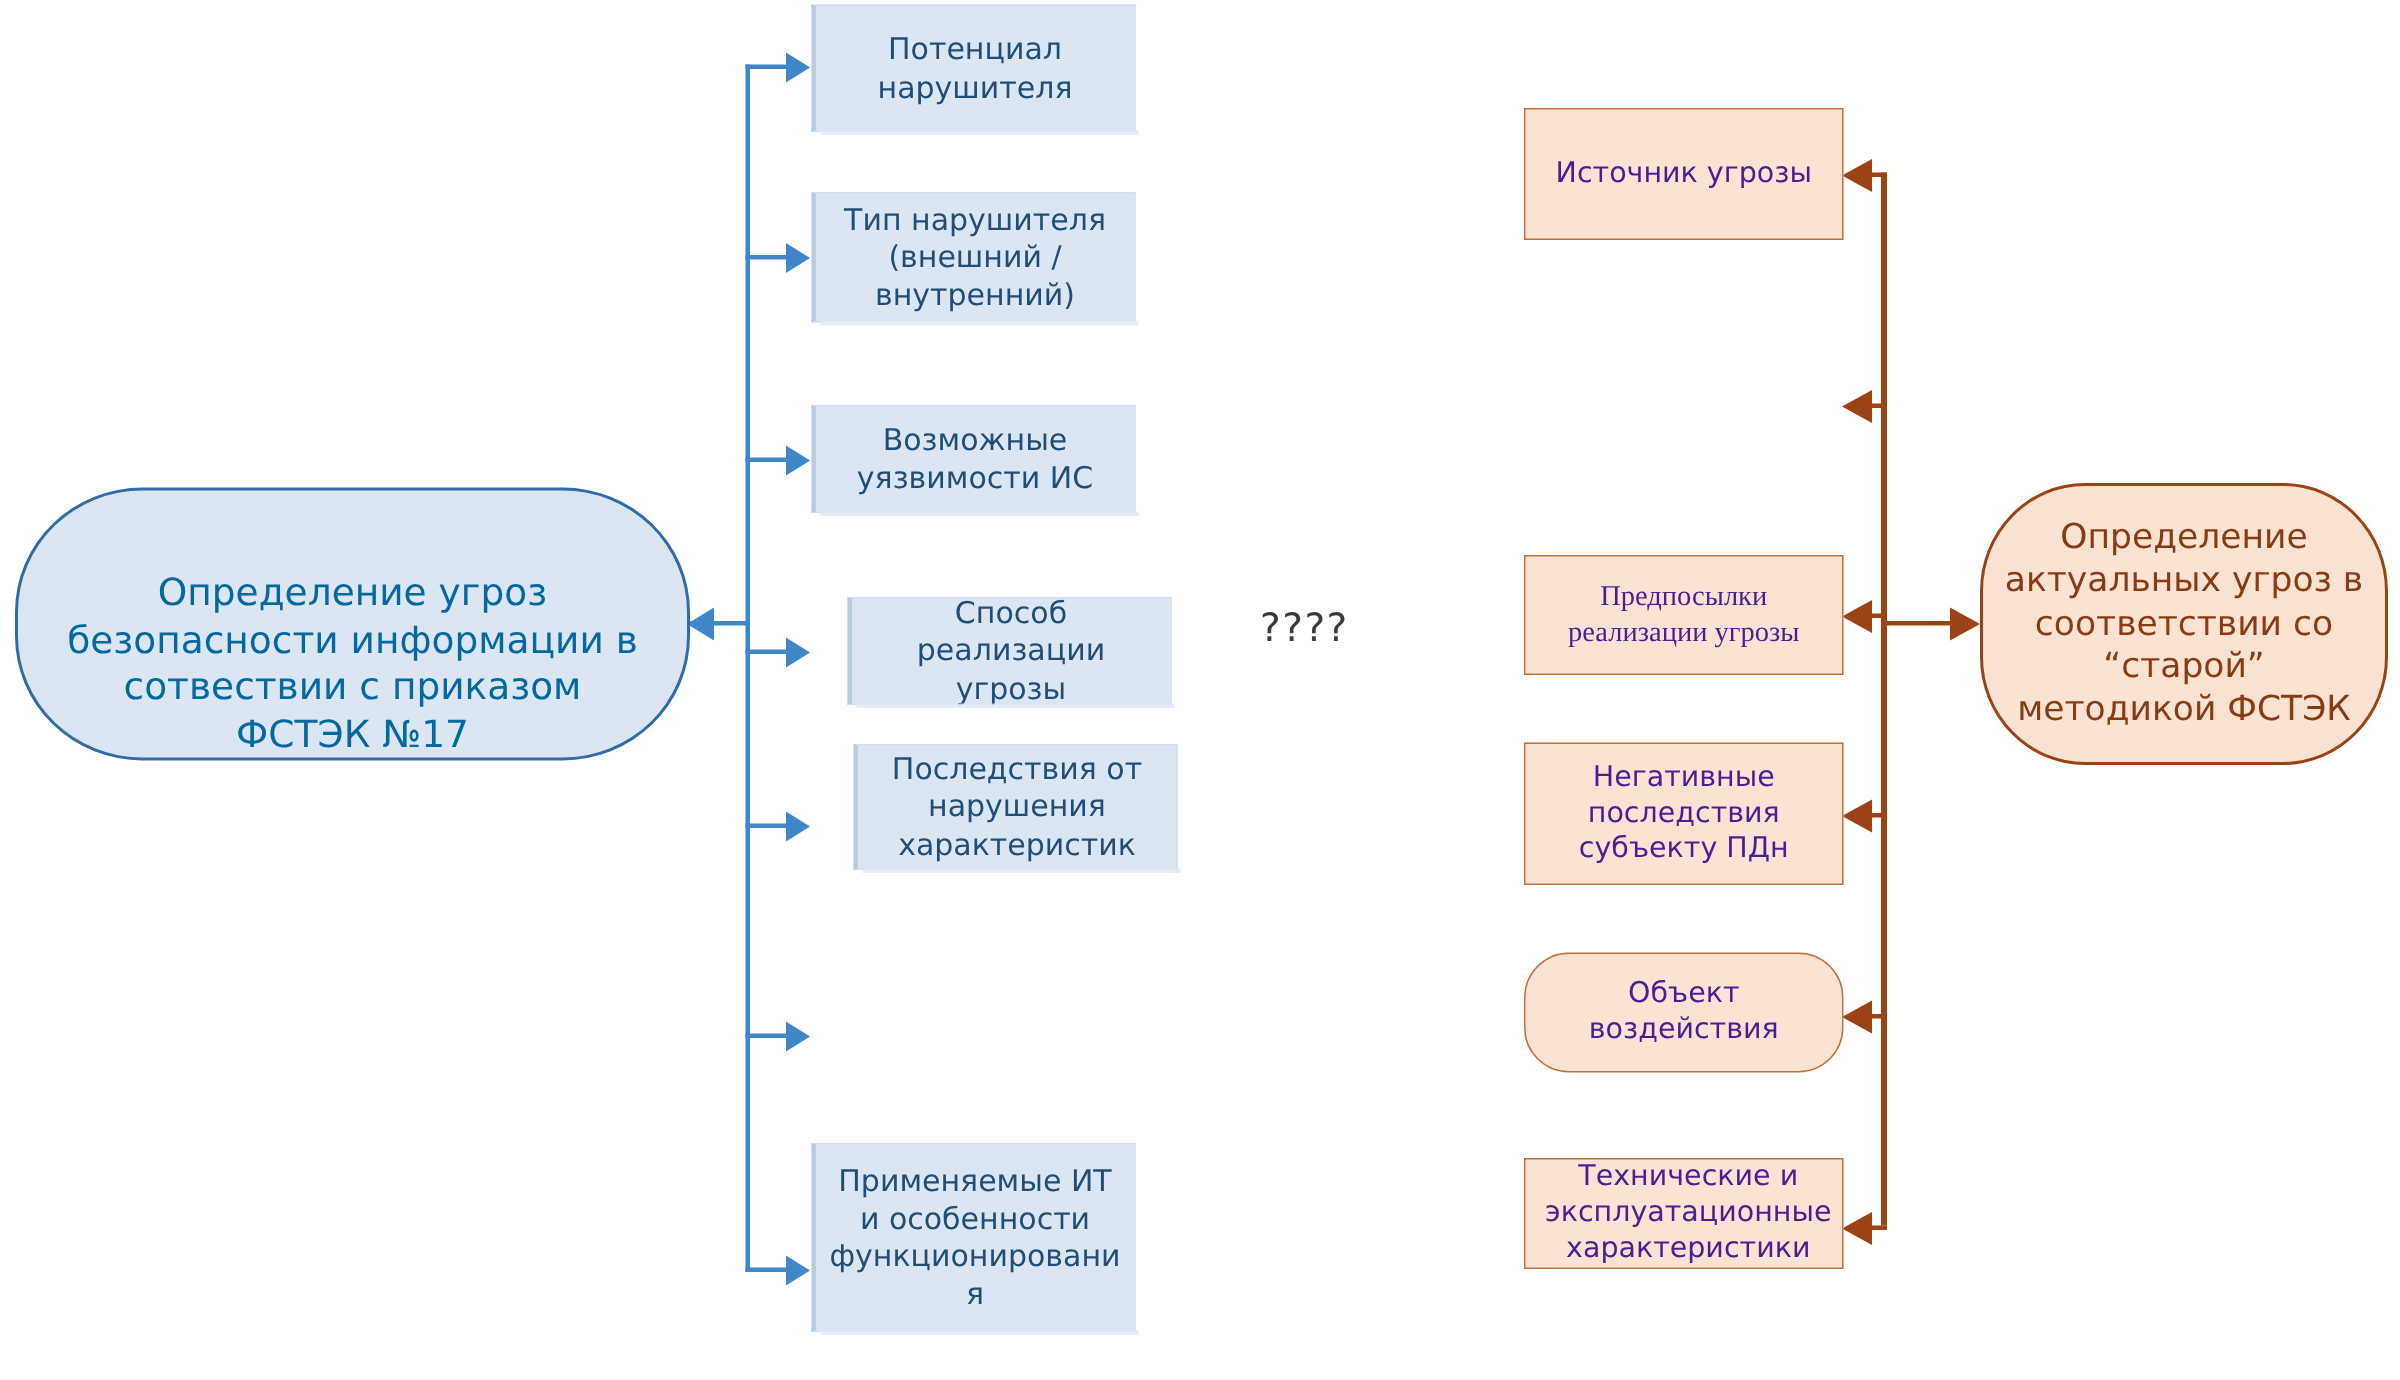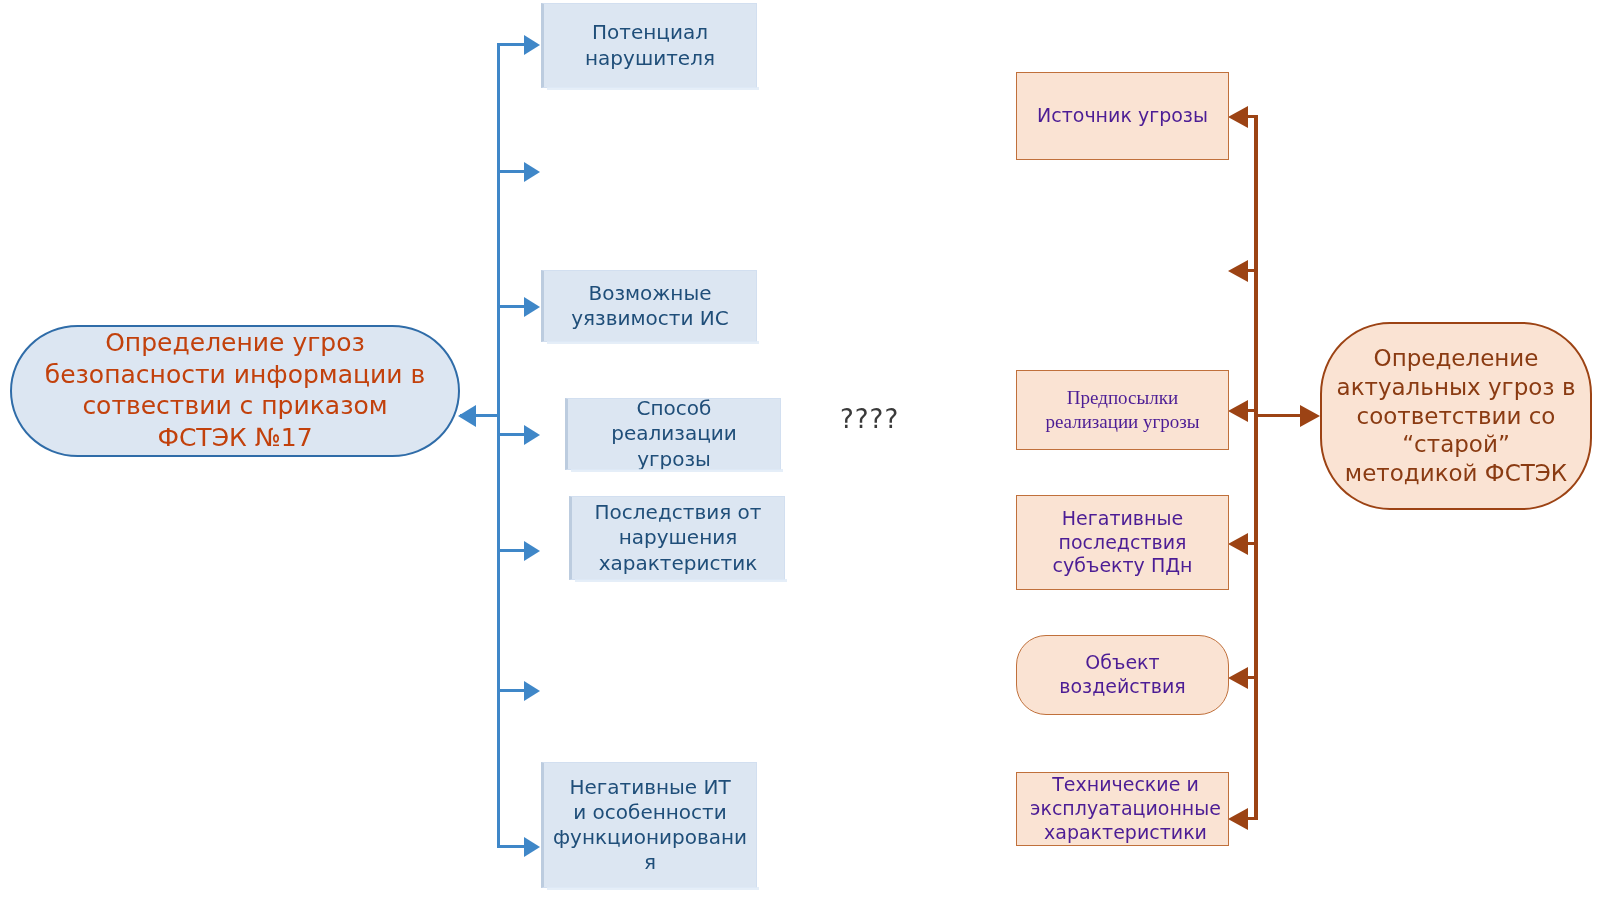--- a/index.html
+++ b/index.html
@@ -28,29 +28,29 @@
     line-height: 1.26;
     white-space: pre-line;
   }
 
   
   .oval-blue {
     position: absolute;
     left: 10px;
     top: 325px;
     width: 450px;
-    height: 132px;
+    height: 182px;
     box-sizing: border-box;
     background: #dce6f2;
     border: 2px solid #2f6ca8;
     border-radius: 85px / 83px;
     display: flex;
-    align-items: flex-start;
-    justify-content: center;
-    color: #c2410c;
+    align-items: flex-end;
+    justify-content: center;
+    color: #0369a1;
     font-size: 25px;
     padding: 0 26px;
   }
 
   
   .oval-peach {
     position: absolute;
     left: 1320px;
     top: 322px;
     width: 272px;
@@ -230,35 +230,40 @@
   <div class="conn arrowhead-brown-left" style="left:1228px; top:808px;"></div>
 
   <div class="oval-blue">
     <span class="node-label">Определение угроз безопасности информации в сотвествии с приказом ФСТЭК №17</span>
   </div>
 
   <div class="box-blue" style="top:3px;   height:85px;">
     <span class="node-label">Потенциал
 нарушителя</span>
   </div>
+  <div class="box-blue" style="top:128px; height:87px;">
+    <span class="node-label">Тип нарушителя
+(внешний /
+внутренний)</span>
+  </div>
   <div class="box-blue" style="top:270px; height:72px;">
     <span class="node-label">Возможные
 уязвимости ИС</span>
   </div>
   <div class="box-blue" style="top:398px; height:72px;margin-left:24px;">
     <span class="node-label">Способ
 реализации угрозы</span>
   </div>
   <div class="box-blue" style="top:496px; height:84px;margin-left:28px;">
     <span class="node-label">Последствия от
 нарушения
 характеристик</span>
   </div>
   <div class="box-blue" style="top:762px; height:126px;">
-    <span class="node-label">Негативные ИТ
+    <span class="node-label">Применяемые ИТ
 и особенности
 функционировани
 я</span>
   </div>
 
   <div class="question-marks">????</div>
 
   <div class="box-peach" style="top:72px;  height:88px;">
     <span class="node-label">Источник угрозы</span>
   </div>

